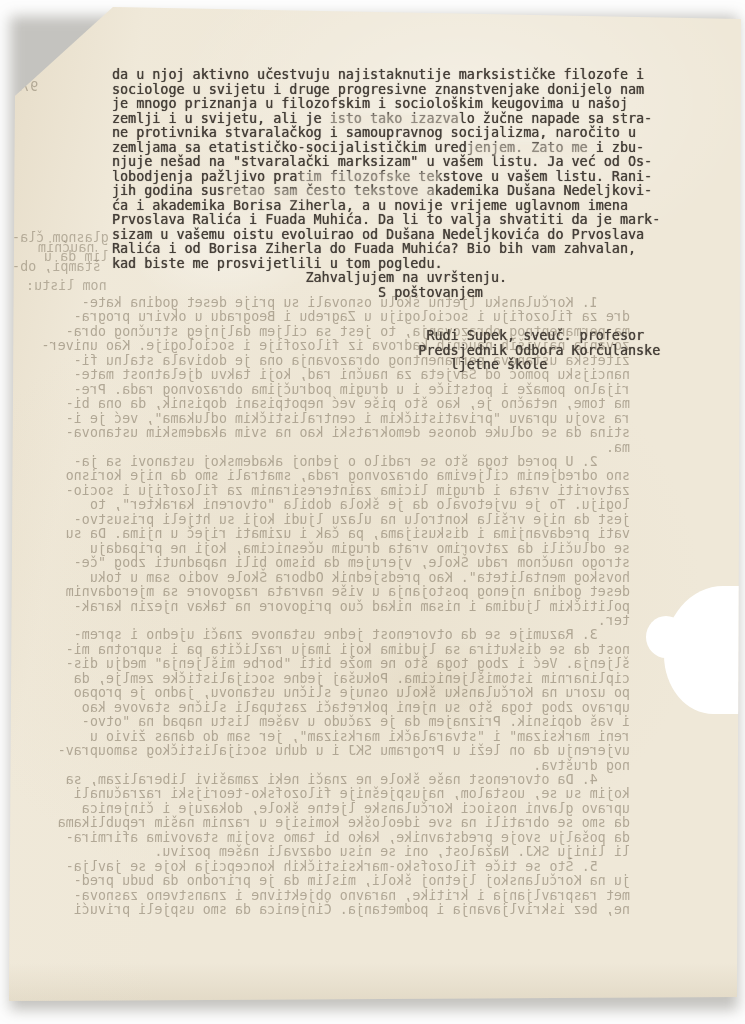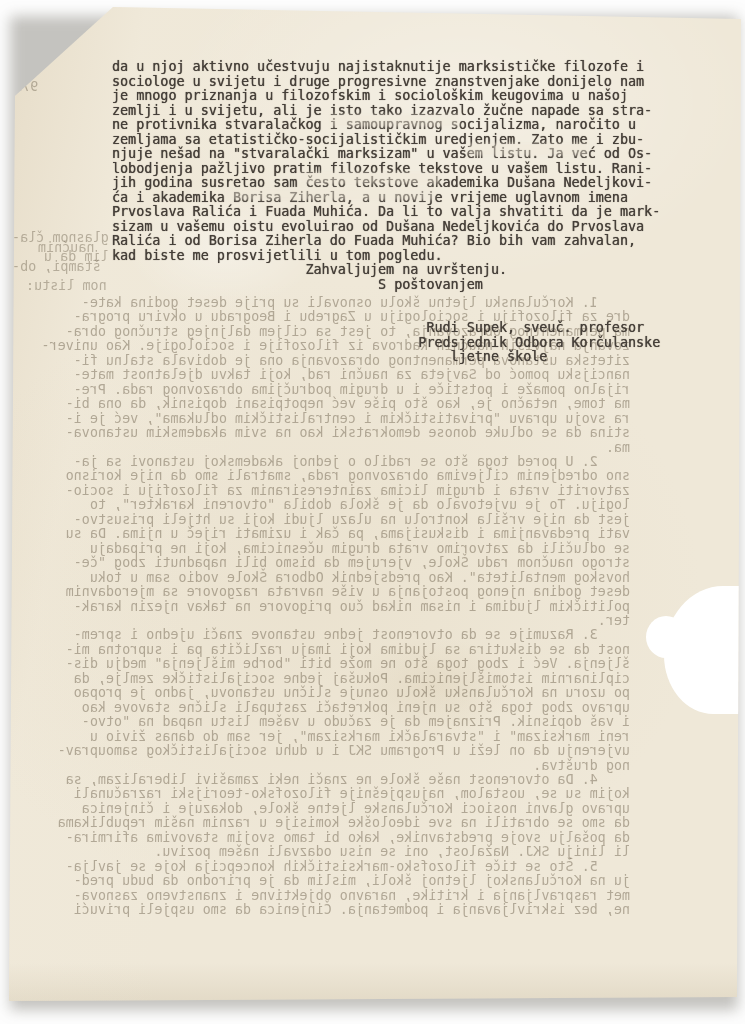--- a/index.html
+++ b/index.html
@@ -24,21 +24,21 @@
       linear-gradient(to bottom, rgba(0,0,0,0) 94%, rgba(196,183,156,.45) 100%),
       #efe8d8;
   }
   .crease{
     position:absolute;left:10px;top:44px;width:136px;height:3px;
     transform:rotate(-42deg);transform-origin:left center;
     background:linear-gradient(to bottom, rgba(170,155,125,.45), rgba(255,255,255,.4));
     filter:blur(1px);
   }
   .typed{
-    position:absolute;left:112px;top:60px;
+    position:absolute;left:112px;top:68px;
     color:#453f39;font-size:13.4px;line-height:14.5px;white-space:pre;
     text-shadow:0 0 .8px rgba(70,62,53,.85), .4px .4px .6px rgba(70,62,53,.3);
     filter:blur(.2px);
   }
   .ghost{
     position:absolute;left:-16px;top:296px;width:646px;
     color:rgba(116,104,84,.50);font-size:13.4px;line-height:14.45px;white-space:pre;
     transform:scaleX(-1);filter:blur(.55px);
   }
   .gf{

